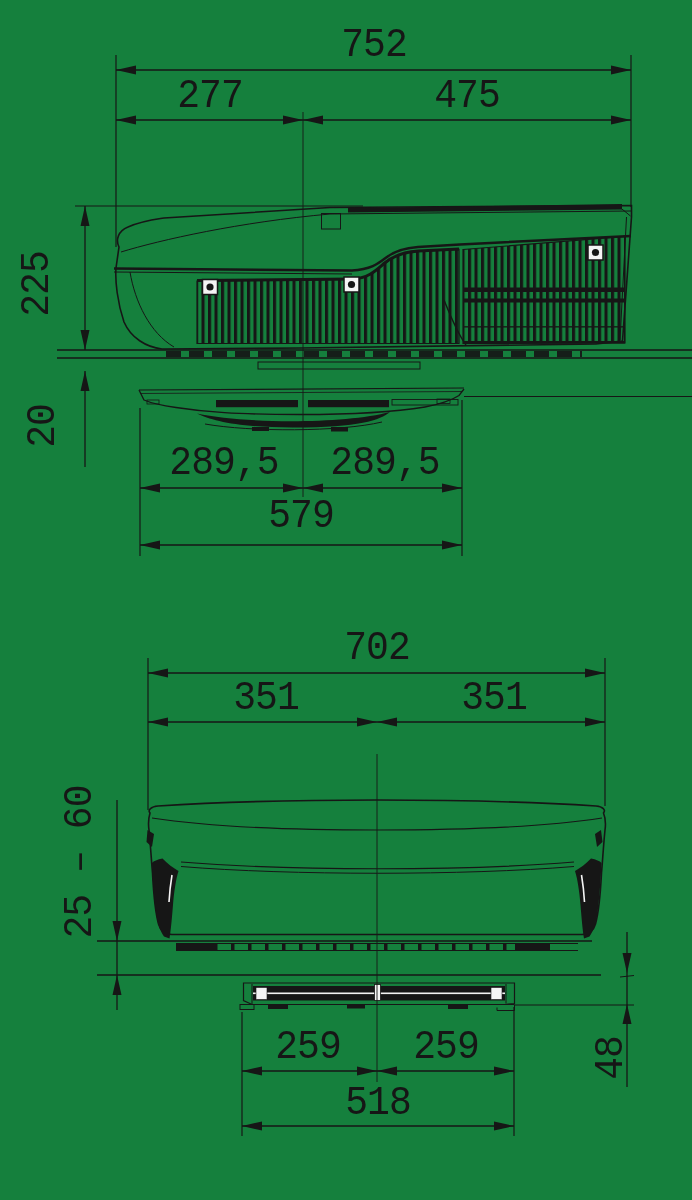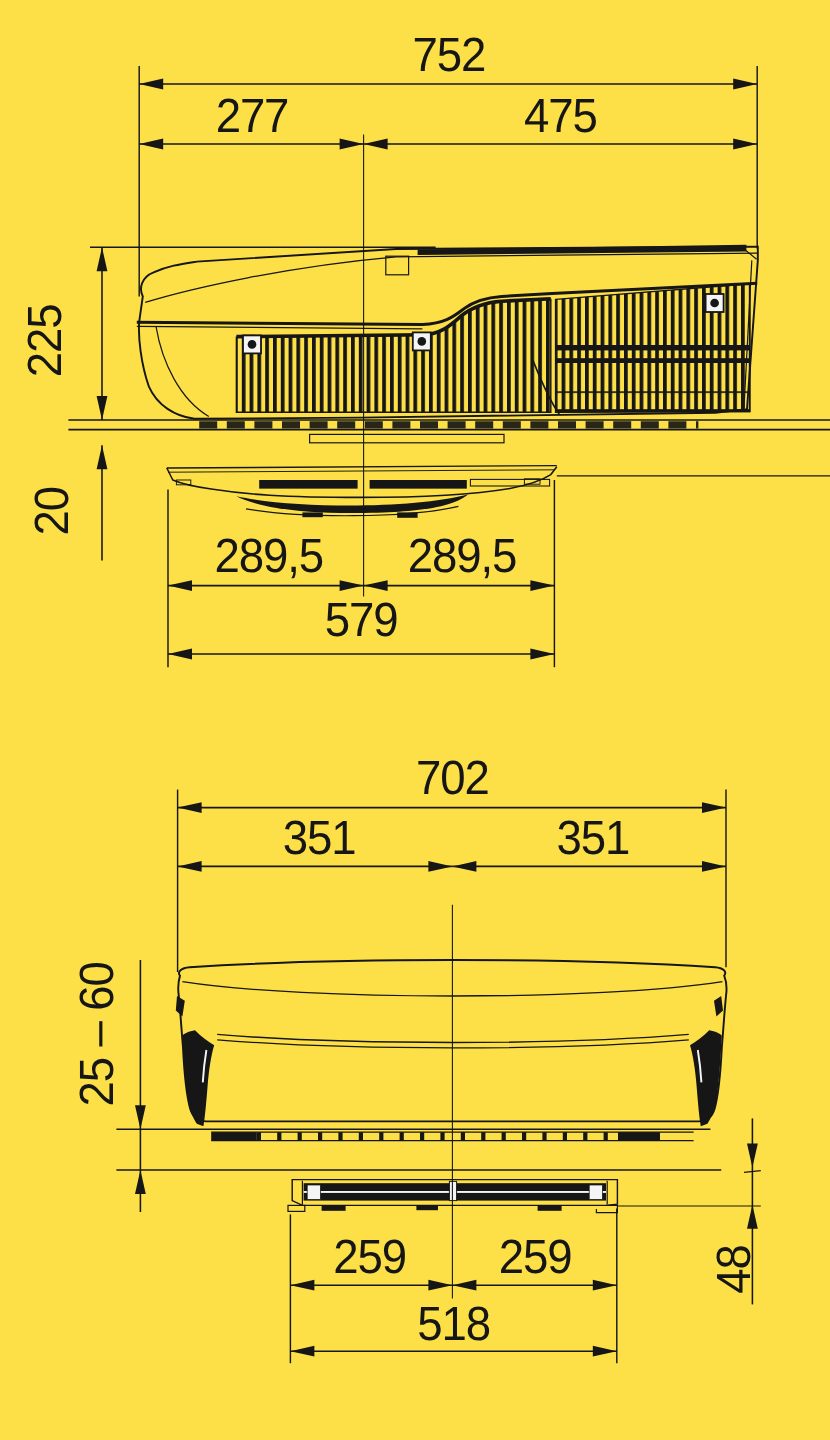--- a/index.html
+++ b/index.html
@@ -1,21 +1,21 @@
 <!DOCTYPE html>
 <html><head>
 <meta charset="utf-8">
 <style>
   html,body{margin:0;padding:0;background:#e9e9e9;}
   .stage{
     position:relative;
     width:692px;height:1200px;
-    background:#fde047;
+    background:#15803d;
     overflow:hidden;
-    font-family:Liberation Sans, sans-serif;
+    font-family:Liberation Mono, monospace;
   }
   .stage svg{position:absolute;left:0;top:0;}
   .dim-label{
     position:absolute;
     transform:translate(-50%,-50%) scale(0.95,1);
     font-size:40px;
     line-height:1;
     color:#161616;
     white-space:nowrap;
     letter-spacing:-1px;

